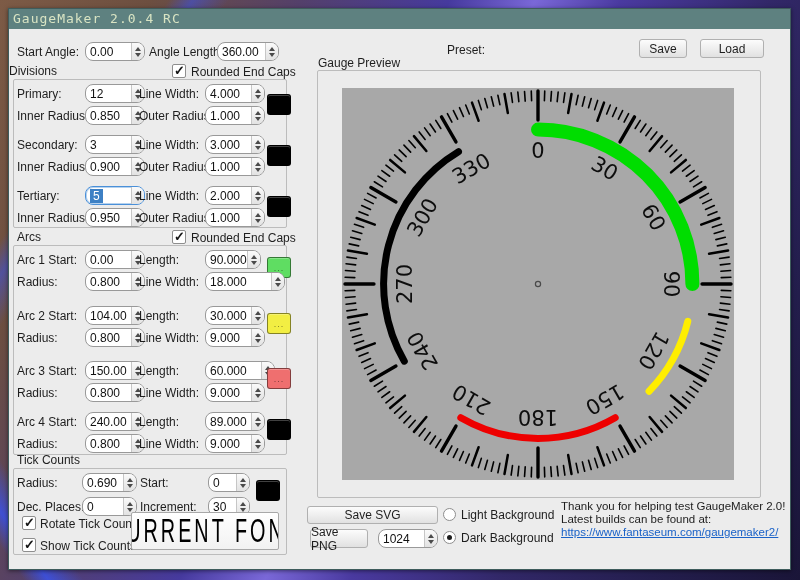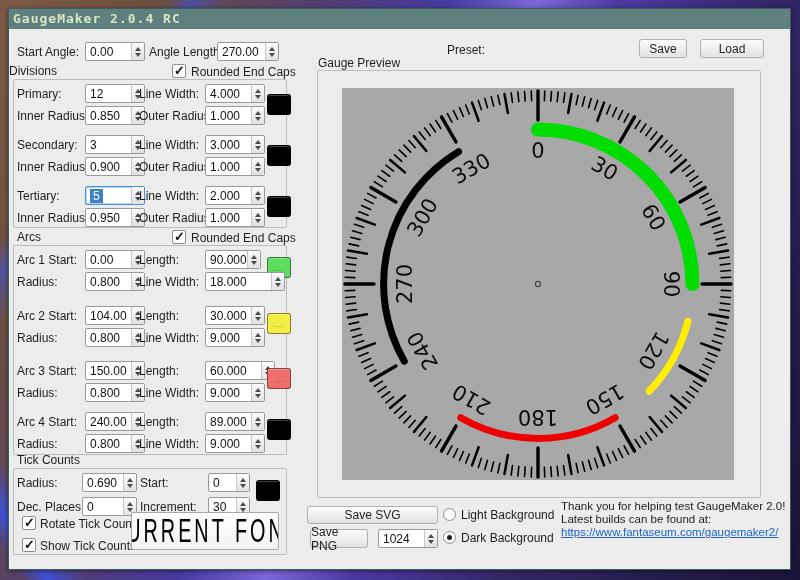--- a/index.html
+++ b/index.html
@@ -17,28 +17,28 @@
       linear-gradient(55deg, transparent 2%, rgba(58,82,232,.85) 4%, transparent 7%),
       linear-gradient(125deg, transparent 14%, rgba(58,82,232,.55) 16%, transparent 19%);
   }
   .window {
     position:absolute; left:8px; top:8px; width:783px; height:562px;
     background:#ececec; border:1px solid #3e5c5c; box-shadow:0 1px 4px rgba(0,0,0,.5);
   }
   .titlebar {
     position:absolute; left:0; top:0; right:0; height:20px;
     background:#5e8180; color:#d9e4c3;
-    font-family:"DejaVu Sans Mono", monospace; font-size:13px; font-weight:bold;
+    font-family:"DejaVu Sans Mono", monospace; font-size:13px; font-weight:normal;
     line-height:19px; padding-left:4px; letter-spacing:1px;
   }
   .lbl { position:absolute; font-size:12px; color:#1e1e1e; white-space:nowrap; }
   .gbox { position:absolute; border:1px solid #bcbcbc; border-radius:2px; }
   .spinbox {
     position:absolute; height:19px; background:#fff; border:1px solid #999;
-    border-radius:2px; display:flex; align-items:center; font-size:12px; color:#111;
+    border-radius:8px; display:flex; align-items:center; font-size:12px; color:#111;
     overflow:hidden;
   }
   .spinbox .val { padding-left:4px; flex:1; white-space:nowrap; }
   .spinbox.focused { border-color:#4a90d9; box-shadow: inset 0 0 0 1px #b6d2ee; }
   .hl { background:#3d80c4; color:#fff; padding:0 3px; }
   .spin {
     width:13px; align-self:stretch; flex:0 0 13px; border-left:1px solid #c6c6c6;
     background:linear-gradient(#fafafa,#e2e2e2);
     display:flex; flex-direction:column; align-items:center; justify-content:center; gap:2px;
   }
@@ -89,21 +89,21 @@
   <span class="lbl" style="left:8px;top:36px">Start Angle:</span>
   <div class="spinbox" style="left:76px;top:33px;width:60px">
     <span class="val">0.00</span>
     <span class="spin">
         <i class="up"></i>
         <i class="dn"></i>
       </span>
   </div>
   <span class="lbl" style="left:140px;top:36px">Angle Length:</span>
   <div class="spinbox" style="left:208px;top:33px;width:62px">
-    <span class="val">270.00</span>
+    <span class="val">360.00</span>
     <span class="spin">
         <i class="up"></i>
         <i class="dn"></i>
       </span>
   </div>
 
   <span class="lbl" style="left:0;top:55px">Divisions</span>
   <div class="cb on" style="left:163px;top:55px"></div>
   <span class="lbl" style="left:182px;top:56px">Rounded End Caps</span>
   <div class="gbox" style="left:4px;top:70px;width:274px;height:149px"></div>

